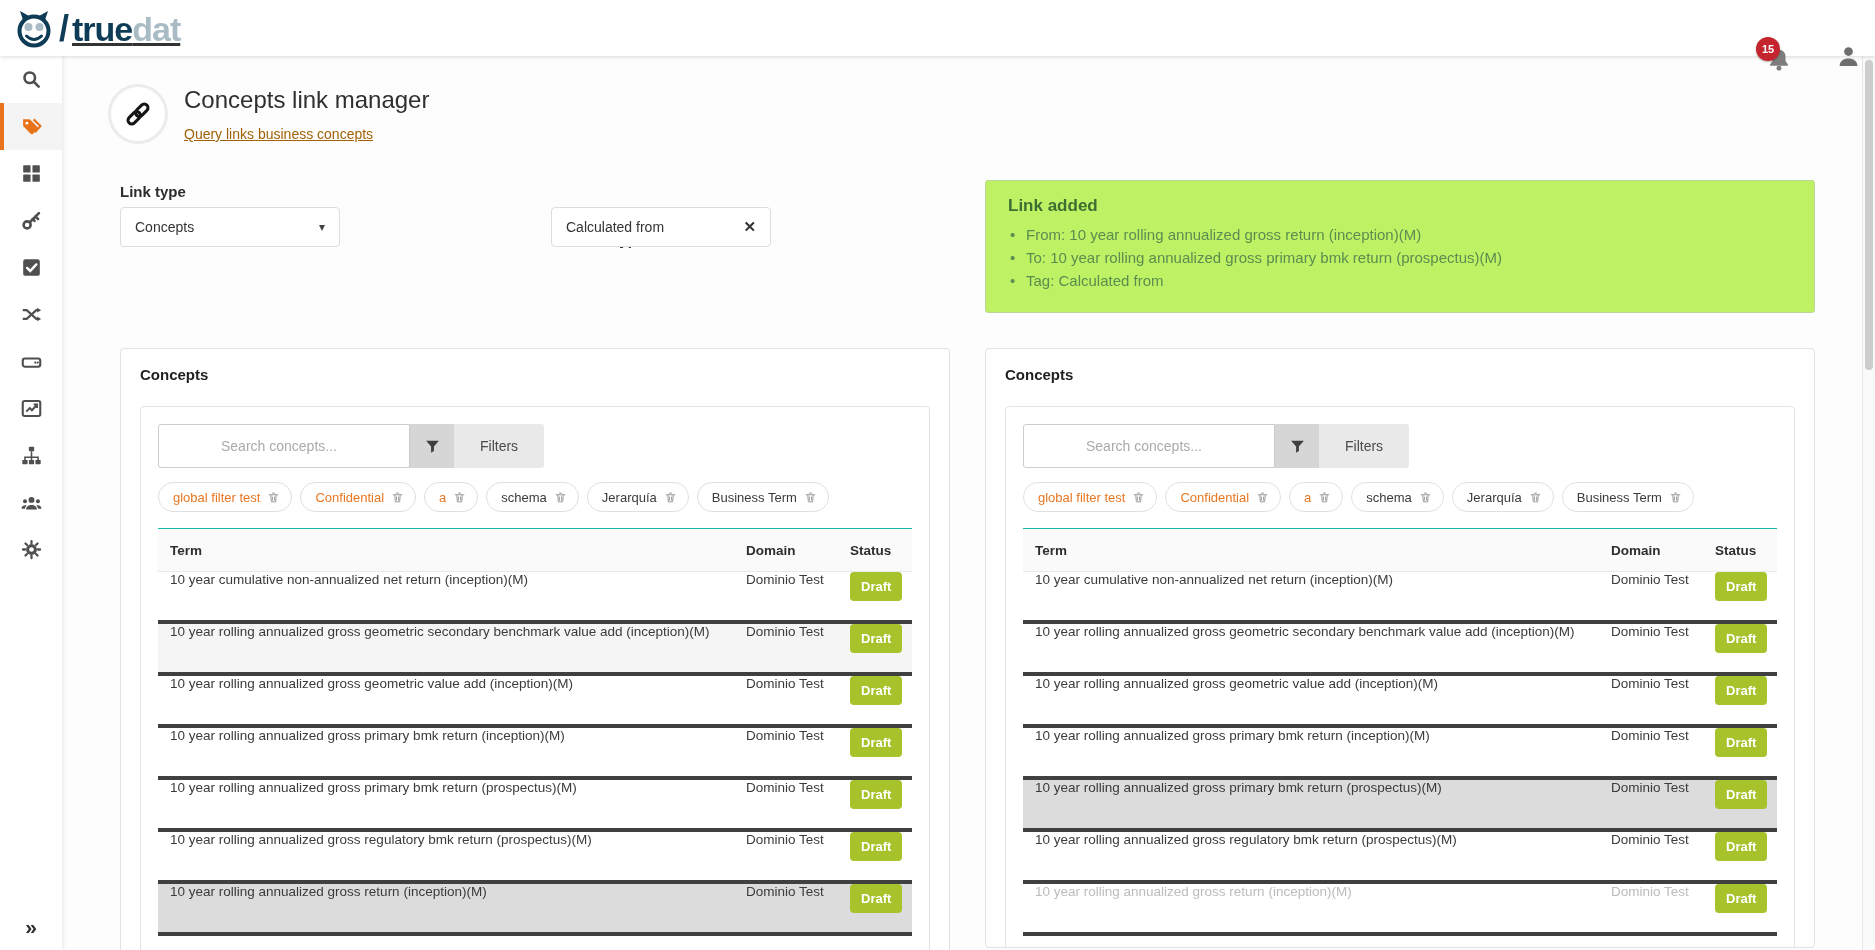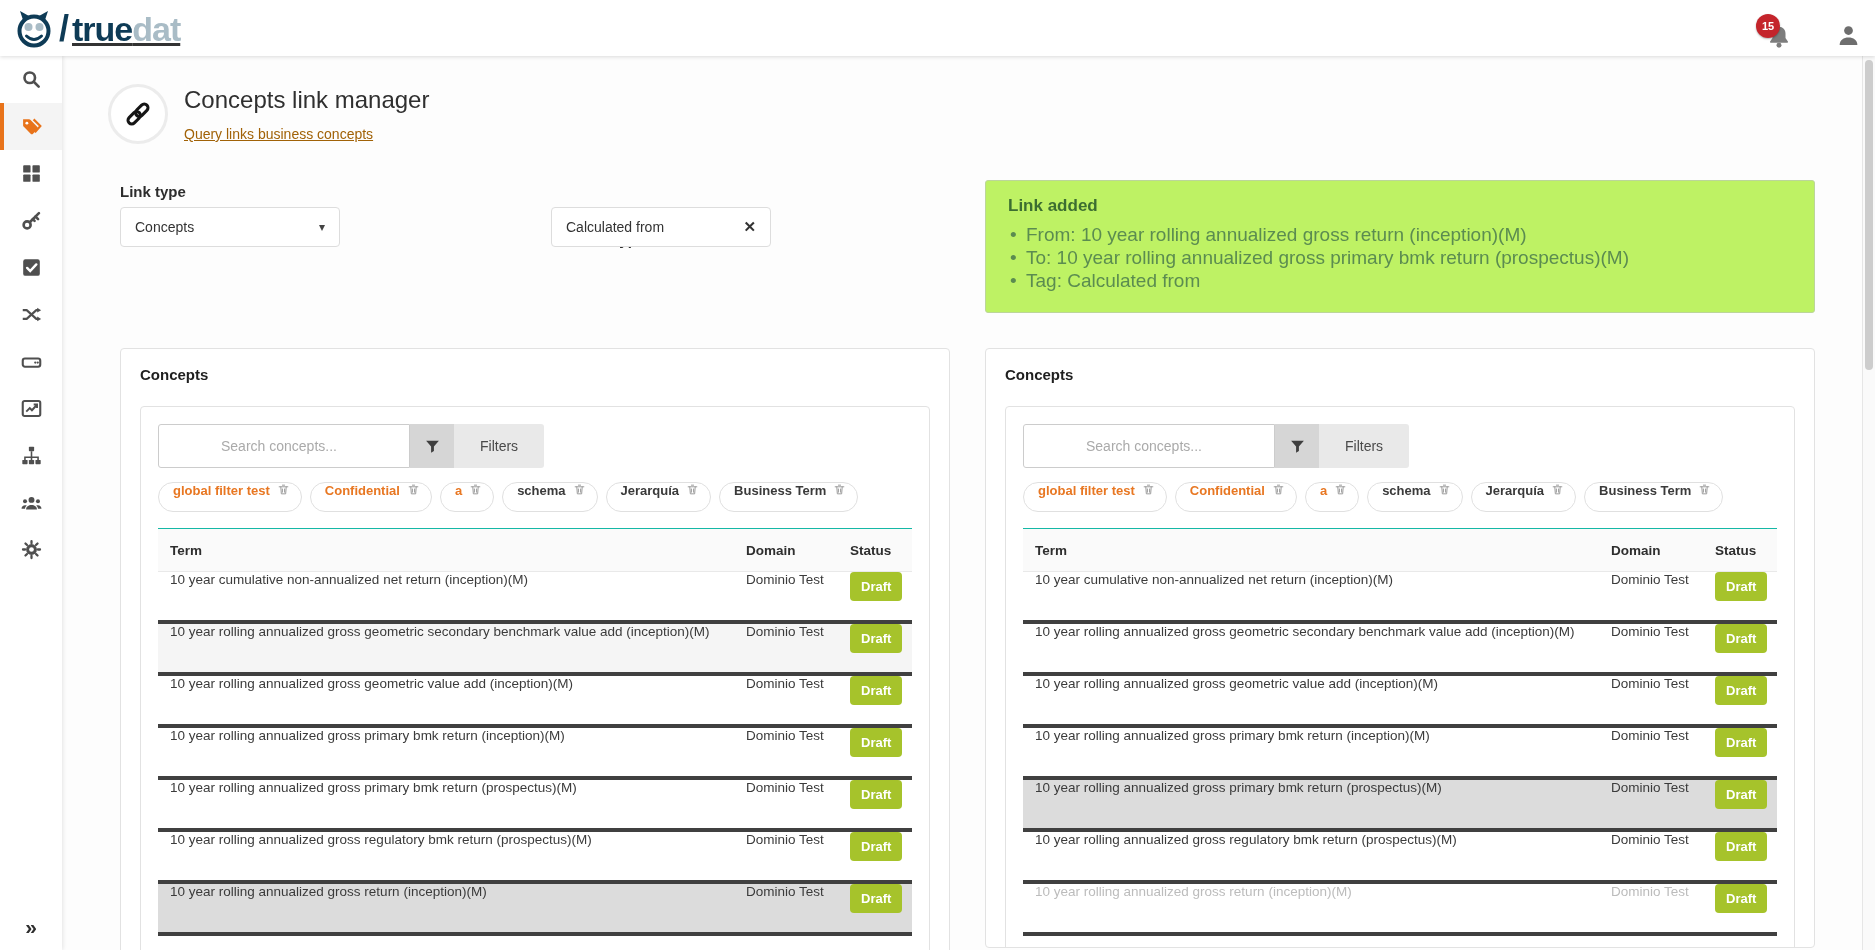--- a/index.html
+++ b/index.html
@@ -6,21 +6,21 @@
   html,body { width:1875px; height:950px; overflow:hidden; background:#fdfdfd;
     font-family:"Liberation Sans", sans-serif; color:#333; }
 
   
   .topbar { position:absolute; left:0; top:0; width:1875px; height:56px; background:#fff;
     box-shadow:0 1px 4px rgba(0,0,0,.14); z-index:30; }
   .logo { position:absolute; left:14px; top:8px; display:flex; align-items:center; gap:2px; }
   .logo-text { font-size:34px; font-weight:bold; letter-spacing:-1px; line-height:40px;text-decoration:underline; }
   .logo-slash { color:#0e3b56; font-size:36px; font-weight:bold; margin:0 1px 0 3px; }
   .lt-primary { color:#0e3b56; } .lt-secondary { color:#a9bcc6; }
-  .top-actions { position:absolute; right:14px; top:9px; height:56px; display:flex; align-items:center; gap:44px; }
+  .top-actions { position:absolute; right:14px; top:17px; height:56px; display:flex; align-items:flex-end; gap:44px; }
   .bell-wrap { position:relative; width:26px; height:26px; cursor:pointer; }
   .notif-badge { position:absolute; right:12px; top:-10px; min-width:24px; height:24px; border-radius:12px;
     background:#c4242b; color:#fff; font-size:11px; font-weight:bold; display:flex; align-items:center;
     justify-content:center; padding:0 5px; box-shadow:0 1px 2px rgba(0,0,0,.3); z-index:2; }
 
   
   .sidebar { position:absolute; left:0; top:56px; bottom:0; width:62px; background:#fff;
     box-shadow:1px 0 4px rgba(0,0,0,.10); z-index:20; }
   .side-item { width:62px; height:47px; display:flex; align-items:center; justify-content:center;
     cursor:pointer; border:none; background:transparent; position:relative; }
@@ -51,21 +51,21 @@
     background:#fff; display:flex; align-items:center; justify-content:space-between; padding:0 14px;
     font-size:14px; color:#333; cursor:pointer; }
   .sel-linktype { left:120px; } .sel-reltypes { left:551px; }
   .caret { font-size:12px; color:#444; } .xmark { font-size:15px; font-weight:bold; color:#333; cursor:pointer; }
 
   
   .alert { position:absolute; left:985px; top:180px; width:830px; height:133px; background:#bef264;
     border:1px solid #bcd69a; border-radius:3px; padding:15px 22px; }
   .alert-title { font-size:17px; font-weight:bold; color:#3c6e31; margin-bottom:7px; }
   .alert ul { list-style:none; }
-  .alert li { font-size:19px; color:#5b8c50; line-height:23px; padding-left:18px; position:relative; }
+  .alert li { font-size:15px; color:#5b8c50; line-height:23px; padding-left:18px; position:relative; }
   .alert li::before { content:"•"; position:absolute; left:2px; color:#5b8c50; }
 
   
   .card { position:absolute; top:348px; width:830px; background:#fff; border:1px solid #e2e2e2;
     border-radius:4px; padding:16px 19px; }
   .card-left { left:120px; height:660px; } .card-right { left:985px; height:600px; overflow:hidden; }
   .card-title { font-size:15px; font-weight:bold; color:#1f1f1f; line-height:20px; }
   .inner { margin-top:21px; border:1px solid #e2e2e2; border-radius:4px; padding:17px; }
 
   .search-row { display:flex; align-items:stretch; }
@@ -74,21 +74,21 @@
   .search-box input { border:none; outline:none; flex:1; font-size:14px; color:#444;
     font-family:"Liberation Sans", sans-serif; background:transparent;margin-left:44px; }
   .search-box input::placeholder { color:#aaa; }
   .filter-btn { width:44px; height:44px; background:#d6d6d6; border:none; display:flex; align-items:center;
     justify-content:center; cursor:pointer; }
   .filters-label { height:44px; background:#e9e9e9; display:flex; align-items:center; padding:0 26px;
     font-size:14px; color:#4a4a4a; cursor:pointer; border-radius:0 3px 3px 0; }
 
   .chips { margin-top:14px; display:flex; gap:8px; flex-wrap:wrap; }
   .chip { height:30px; border:1px solid #e0e0e0; border-radius:16px; background:#fff; display:flex;
-    align-items:flex-start; gap:7px; padding:0 11px 0 14px; font-size:13px; color:#3a3a3a; cursor:pointer;font-weight:bold; }
+    align-items:center; gap:7px; padding:0 11px 0 14px; font-size:13px; color:#3a3a3a; cursor:pointer; }
   .chip.accent { color:#e87722; }
   .chip svg { width:13px; height:13px; }
 
   .ctable { margin-top:16px; font-size:13.5px; }
   .thead { display:flex; align-items:center; height:44px; background:#fafafa; border-top:1px solid #14b8a6;
     border-bottom:1px solid #e9e9e9; font-weight:bold; color:#2e2e2e; }
   .trow { display:flex; align-items:flex-start; height:52px; border-bottom:4px solid #404040; color:#3b3b3b; cursor:pointer; }
   .trow.state-hover { background:#f5f5f5; }
   .trow.state-selected { background:#dcdcdc; }
   .trow.state-disabled .term, .trow.state-disabled .domain { color:#bcbcbc; }

